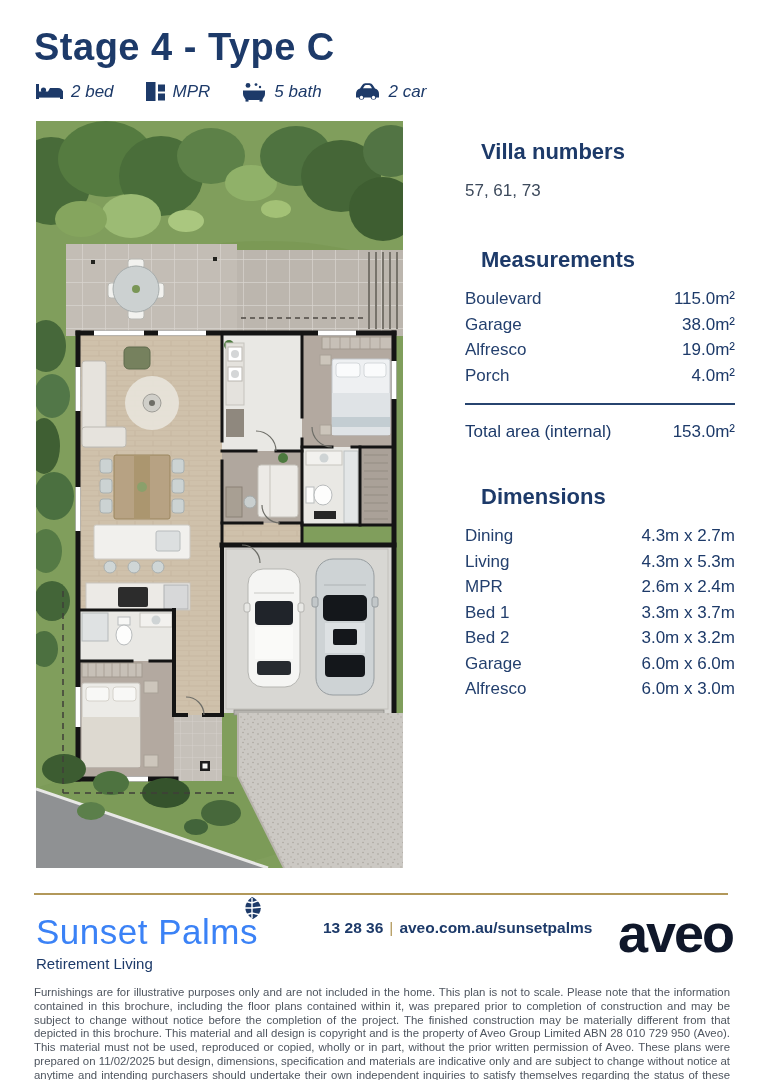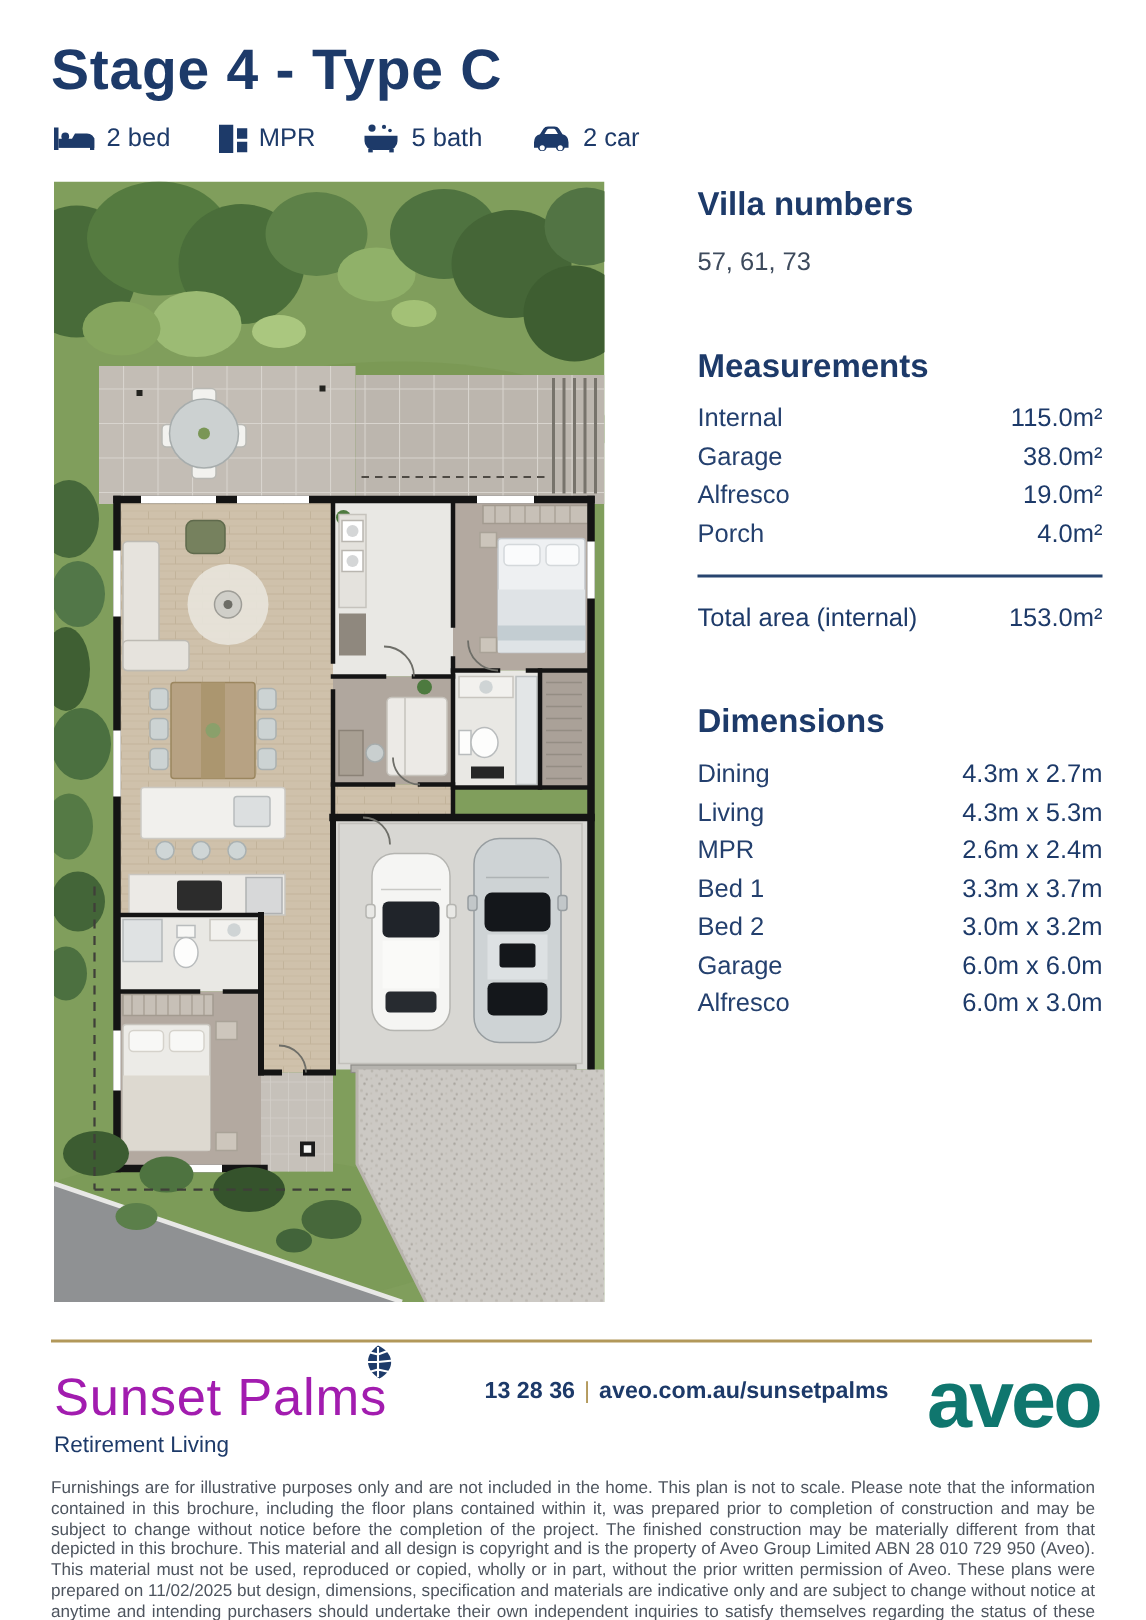--- a/index.html
+++ b/index.html
@@ -1,44 +1,44 @@
 <!DOCTYPE html>
 <html><head>
 <meta charset="utf-8">
 <style>
   html,body{margin:0;padding:0;background:#ffffff;}
   body{width:764px;height:1080px;position:relative;font-family:"Liberation Sans",sans-serif;color:#1d3a69;overflow:hidden;}
   .abs{position:absolute;}
   
   .title{left:34px;top:26px;font-size:38px;font-weight:700;letter-spacing:.5px;color:#1d3a69;}
   .features{left:36px;top:82px;display:flex;gap:32px;align-items:center;}
-  .feature{display:flex;align-items:flex-end;gap:8px;font-size:17px;color:#1d3a69;}
+  .feature{display:flex;align-items:flex-start;gap:8px;font-size:17px;color:#1d3a69;font-style:italic;}
   .feature svg{display:block;}
   
   .plan{left:36px;top:121px;width:367px;height:747px;}
   
   .panel{left:465px;width:270px;}
-  .panel h2{margin:0;font-size:22px;font-weight:bold;color:#1d3a69;}
+  .panel h2{margin:16px;font-size:22px;font-weight:bold;color:#1d3a69;}
   .villa-val{margin-top:16px;font-size:17px;color:#3d4a5c;}
   .rows{margin-top:12px;}
   .row{display:flex;justify-content:space-between;align-items:baseline;height:25.5px;font-size:17px;}
   .row .lbl{color:#24406e;}
   .row .val{font-weight:normal;color:#1d3a69;}
   .total-divider{border:none;border-top:2px solid #27446f;margin:12px 0 0 0;}
   .total-row{display:flex;justify-content:space-between;margin-top:17px;font-size:17px;font-weight:normal;color:#1d3a69;}
   
   .gold-rule{left:34px;top:893px;width:694px;height:2px;background:#b2985a;}
   .brand{left:36px;top:912px;}
-  .brand-name{font-size:35px;color:#a21caf;letter-spacing:.5px;position:relative;display:inline-block;}
+  .brand-name{font-size:35px;color:#3b82f6;letter-spacing:.5px;position:relative;display:inline-block;}
   .brand-leaf{position:absolute;right:-8px;top:-16px;}
   .brand-tag{font-size:15px;color:#1d3a69;margin-top:3px;}
   .contact{left:308px;top:916px;font-size:15.5px;font-weight:bold;color:#1d3a69;line-height:24px;margin-left:15px;}
   .contact .sep{color:#b2985a;font-weight:normal;padding:0 6px;}
   .contact .line2{display:flex;align-items:center;gap:7px;}
-  .aveo{left:618px;top:902px;font-size:54px;font-weight:600;letter-spacing:-2px;color:#0f766e;}
+  .aveo{left:618px;top:902px;font-size:54px;font-weight:600;letter-spacing:-2px;color:#0f172a;}
   
   .disclaimer{left:34px;top:986px;width:696px;font-size:11.4px;line-height:13.8px;color:#4e555f;text-align:justify;}
 </style>
 </head>
 <body>
 
 <div class="abs title">Stage 4 - Type C</div>
 
 <div class="abs features">
   <div class="feature">
@@ -350,21 +350,21 @@
 
 <div class="abs panel" style="top:123px;">
   <h2>Villa numbers</h2>
   <div class="villa-val">57, 61, 73</div>
 </div>
 
 <div class="abs panel" style="top:231px;">
   <h2>Measurements</h2>
   <div class="rows">
     <div class="row">
-      <span class="lbl">Internal</span>
+      <span class="lbl">Boulevard</span>
       <span class="val">115.0m²</span>
     </div>
     <div class="row">
       <span class="lbl">Garage</span>
       <span class="val">38.0m²</span>
     </div>
     <div class="row">
       <span class="lbl">Alfresco</span>
       <span class="val">19.0m²</span>
     </div>

